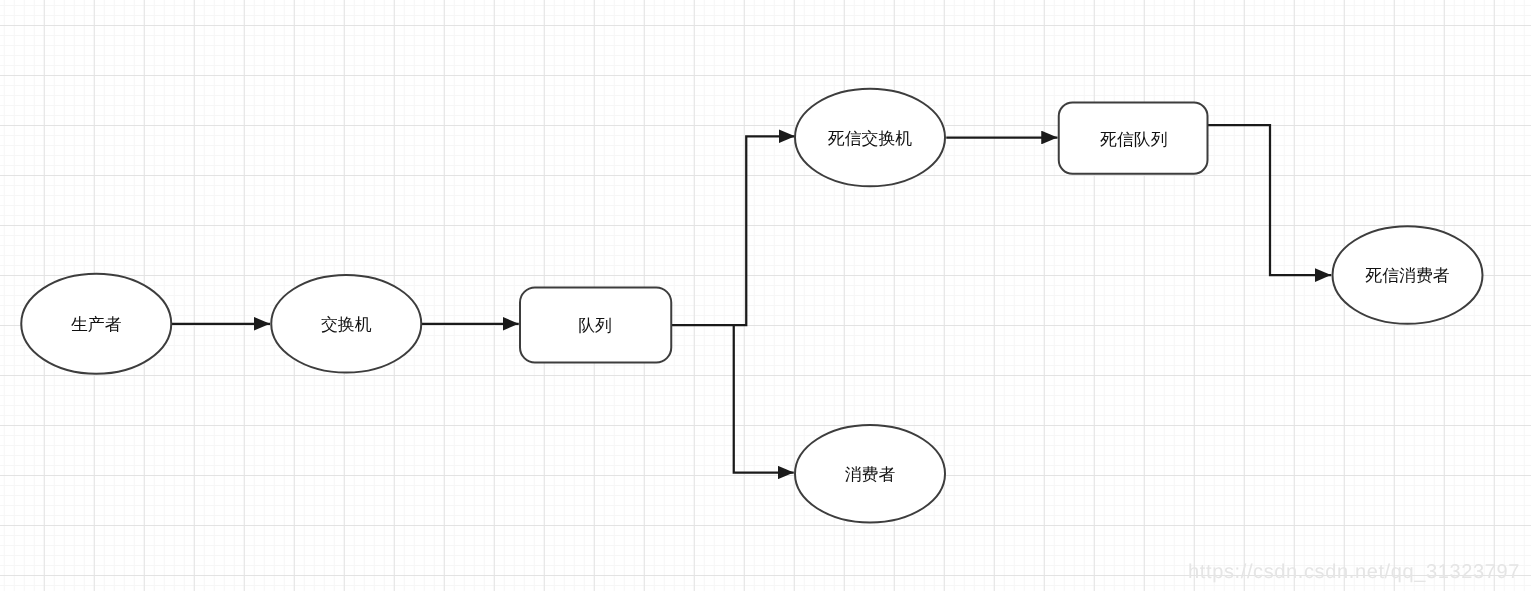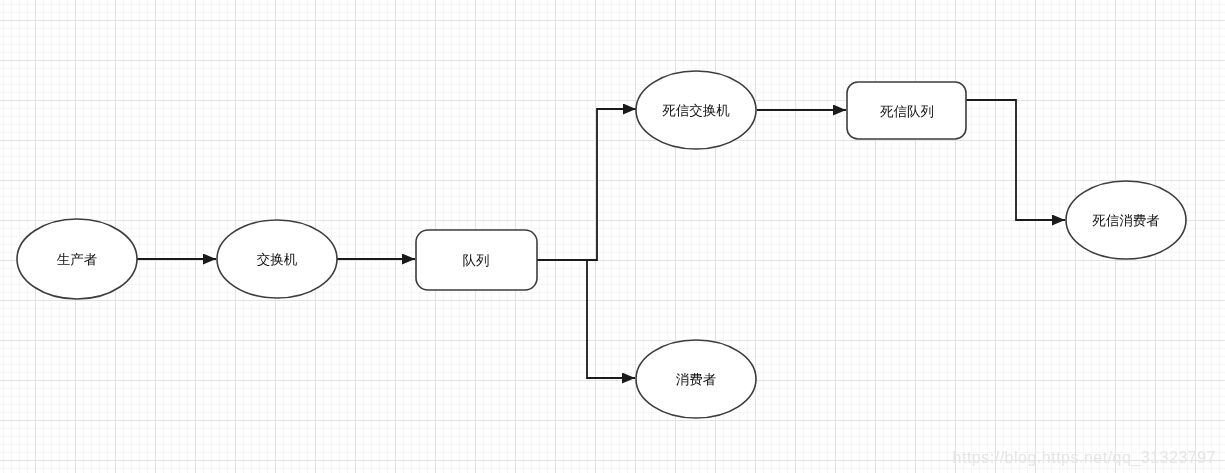--- a/index.html
+++ b/index.html
@@ -52,21 +52,21 @@
     font-size: 16px;
     letter-spacing: 0.5px;
     color: #e5e5e5;
     user-select: none;
     white-space: nowrap;
   }
 </style>
 </head>
 <body>
 
-<div id="watermark">https://blog.https.net/qq_31323797</div>
+<div id="watermark">https://csdn.csdn.net/qq_31323797</div>
 
 <svg id="canvas-svg" width="1225" height="473" viewBox="0 0 1225 473">
   <defs>
     <marker id="arrowhead" markerUnits="userSpaceOnUse" markerWidth="13" markerHeight="11" refX="13" refY="5.5" orient="auto">
       <path d="M0,0 L13,5.5 L0,11 Z" fill="#1a1a1a"></path>
     </marker>
   </defs>
 
   <g>
     <path class="connector" marker-end="url(#arrowhead)" d="M137,259 L216,259"></path>

